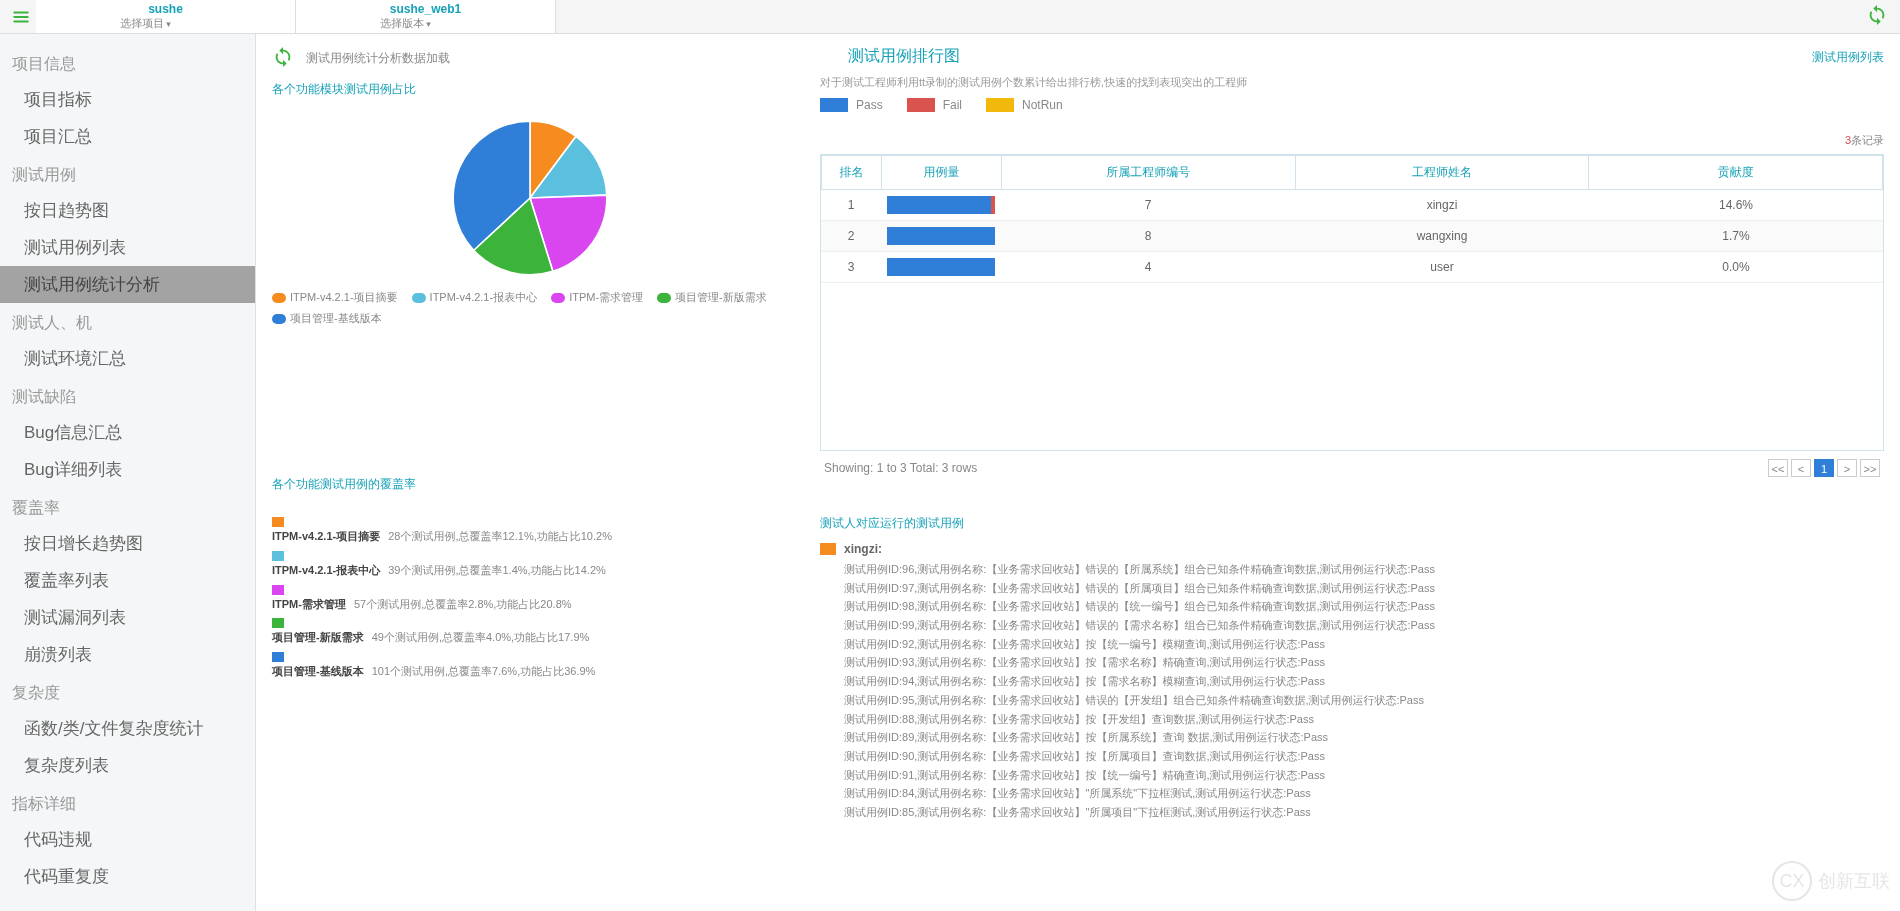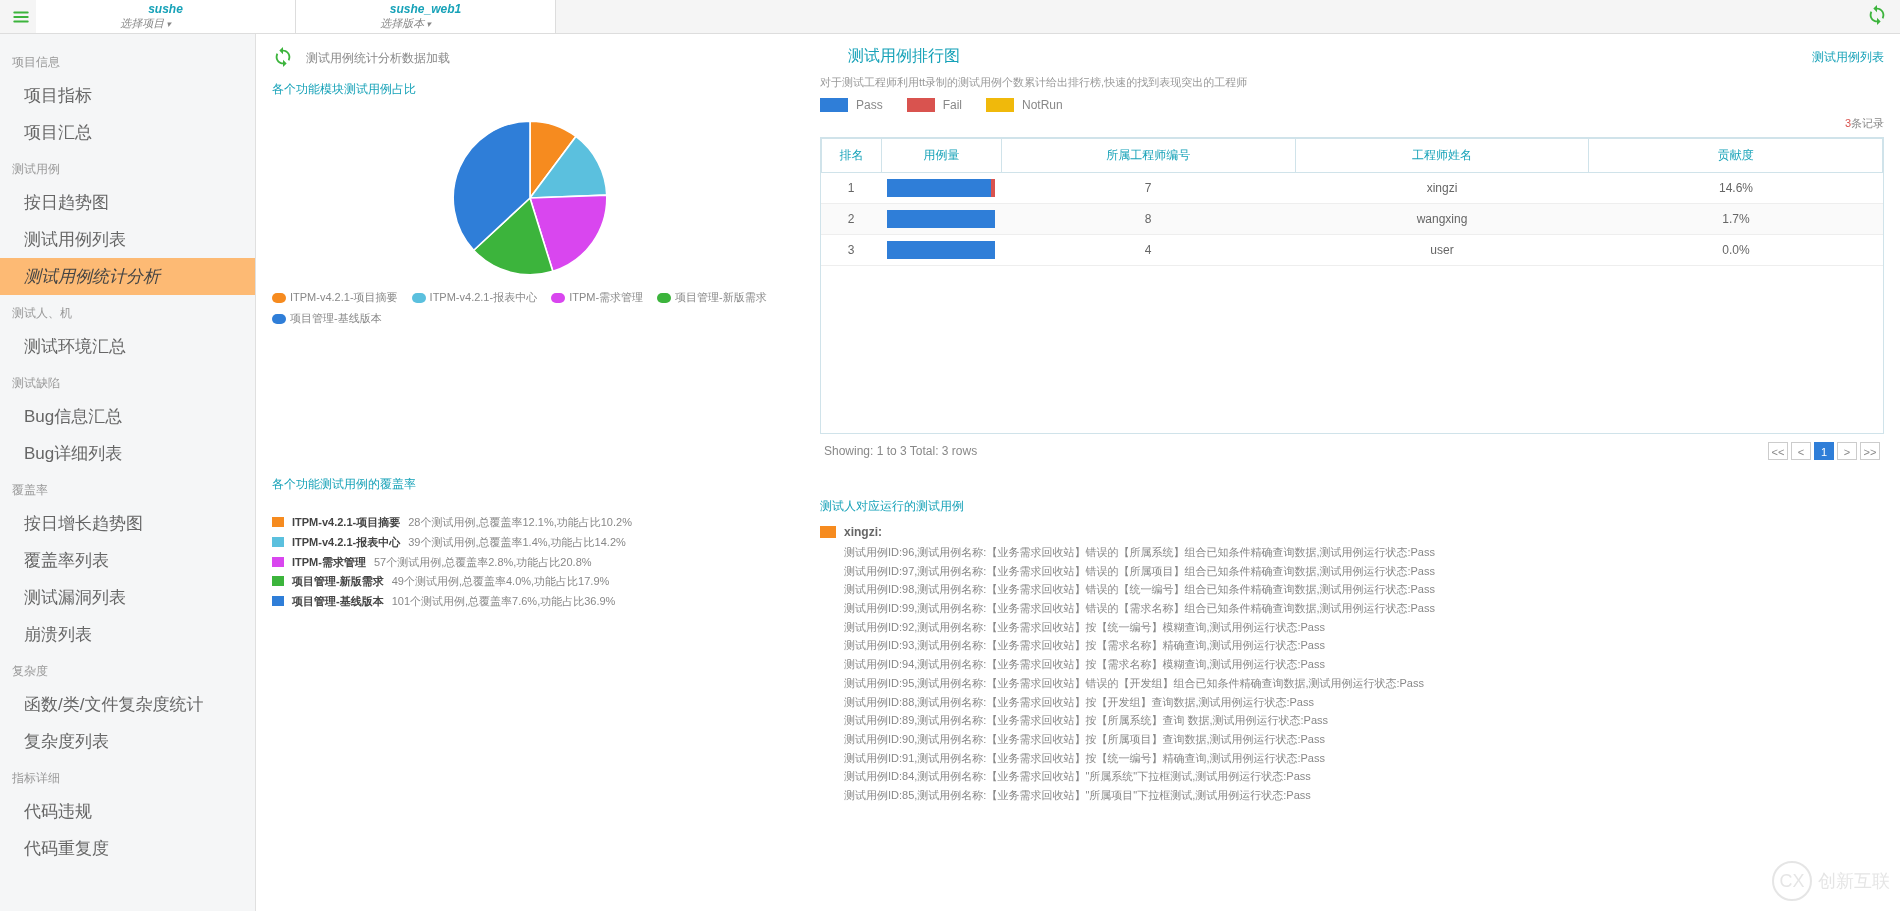--- a/index.html
+++ b/index.html
@@ -1,33 +1,33 @@
 <!DOCTYPE html>
 <html><head>
 <meta charset="utf-8">
 <style>
 * { margin: 0; padding: 0; box-sizing: border-box; }
 body { font-family: Arial, "Microsoft YaHei", sans-serif; font-size: 12px; color: #666; background: #fff; overflow: hidden; }
 
 .topbar { height: 34px; background: #f5f5f5; border-bottom: 1px solid #ddd; display: flex; align-items: center; }
 .menu-icon { width: 30px; height: 30px; margin-left: 6px; display: flex; align-items: center; justify-content: center; cursor: pointer; }
 .menu-icon svg { width: 18px; height: 18px; }
-.breadcrumb-group { display: flex; font-style: italic; }
+.breadcrumb-group { display: flex; }
 .breadcrumb-item { width: 260px; height: 33px; background: #fff; border-right: 1px solid #ddd; padding: 2px 8px; display: flex; flex-direction: column; }
 .breadcrumb-item .title { color: #17a2b8; font-weight: bold; text-align: center; padding-top: 0; }
 .breadcrumb-item .sub { color: #888; font-size: 11px; text-align: center; padding-right: 40px; cursor: pointer; }
 .breadcrumb-item .sub::after { content: "▾"; margin-left: 2px; font-size: 9px; }
 .topbar-right { margin-left: auto; margin-right: 12px; }
 .refresh-icon svg { width: 22px; height: 22px; }
 
 .container { display: flex; height: calc(100vh - 34px); }
 .sidebar { width: 256px; background: #f5f6f7; border-right: 1px solid #e0e0e0; padding: 10px 0; overflow-y: auto; }
-.side-section { color: #999; padding: 10px 12px 6px; font-size: 12px; }
+.side-section { color: #999; padding: 10px 12px 6px; font-size: 16px; }
 .side-item { padding: 7px 12px 7px 24px; color: #666; cursor: pointer; font-size: 17px; }
-.side-item.active { background: #fdba74; color: #444; font-style: italic; }
+.side-item.active { background: #a3a3a3; color: #444; }
 
 .main { flex: 1; display: flex; overflow: hidden; }
 .left-panel { width: 548px; padding: 12px 16px; overflow-y: auto; }
 .right-panel { flex: 1; padding: 12px 16px; overflow-y: auto; }
 
 .panel-header { display: flex; align-items: center; margin-bottom: 10px; }
 .panel-header .refresh-icon { margin-right: 12px; cursor: pointer; }
 .panel-header .ptitle { color: #888; font-size: 12px; }
 .section-title { color: #17a2b8; font-size: 12px; margin: 10px 0 20px; }
 
@@ -38,36 +38,36 @@
 .legend { display: flex; flex-wrap: wrap; gap: 6px 14px; margin-top: 12px; }
 .legend-item { display: flex; align-items: center; font-size: 11px; color: #888; }
 .legend-swatch { width: 14px; height: 10px; border-radius: 5px; margin-right: 4px; }
 .lg-orange { background: #f68b1f; }
 .lg-cyan { background: #5bc0de; }
 .lg-magenta { background: #d946ef; }
 .lg-green { background: #3cb43c; }
 .lg-blue { background: #2f7ed8; }
 
 .coverage-list { margin-top: 12px; }
-.coverage-item { display: flex; align-items: flex-start; font-size: 11px; color: #888; line-height: 1.8; }
+.coverage-item { display: flex; align-items: flex-start; font-size: 11px; color: #888; line-height: 1.8; flex-direction: column; }
 .cov-swatch { width: 12px; height: 10px; margin-top: 4px; margin-right: 8px; flex-shrink: 0; }
 .cov-name { color: #444; margin-right: 8px; font-weight: bold; }
 
 
 .rp-header { display: flex; align-items: baseline; margin-left: 28px; }
 .rp-title { color: #17a2b8; font-size: 16px; font-weight: normal; }
 .rp-link { margin-left: auto; color: #17a2b8; font-size: 12px; cursor: pointer; }
 .rp-desc { color: #999; font-size: 11px; margin-top: 8px; }
 .rp-legend { display: flex; gap: 24px; margin-top: 8px; align-items: center; }
 .rp-legend-item { display: flex; align-items: center; font-size: 12px; color: #888; }
 .rp-swatch { width: 28px; height: 14px; margin-right: 8px; }
 .sw-pass { background: #2f7ed8; }
 .sw-fail { background: #d9534f; }
 .sw-notrun { background: #f0b90b; }
-.rp-count { text-align: right; color: #888; font-size: 11px; margin-top: 4px; margin-bottom: 6px; }
+.rp-count { text-align: right; color: #888; font-size: 11px; margin-top: 21px; margin-bottom: 6px; }
 .rp-count .num { color: #d9534f; }
 
 .grid { border: 1px solid #d0e3ea; }
 .grid table { width: 100%; border-collapse: collapse; table-layout: fixed; }
 .grid th { background: #fff; color: #17a2b8; font-weight: normal; padding: 8px 6px; border: 1px solid #d0e3ea; font-size: 12px; text-align: center; }
 .grid td { padding: 6px; border-bottom: 1px solid #eee; text-align: center; font-size: 12px; color: #666; }
 .grid tr:nth-child(even) td { background: #fafafa; }
 .bar-cell { display: flex; align-items: center; height: 18px; }
 .bar-seg { height: 18px; }
 .grid-body { height: 260px; overflow-y: auto; }

